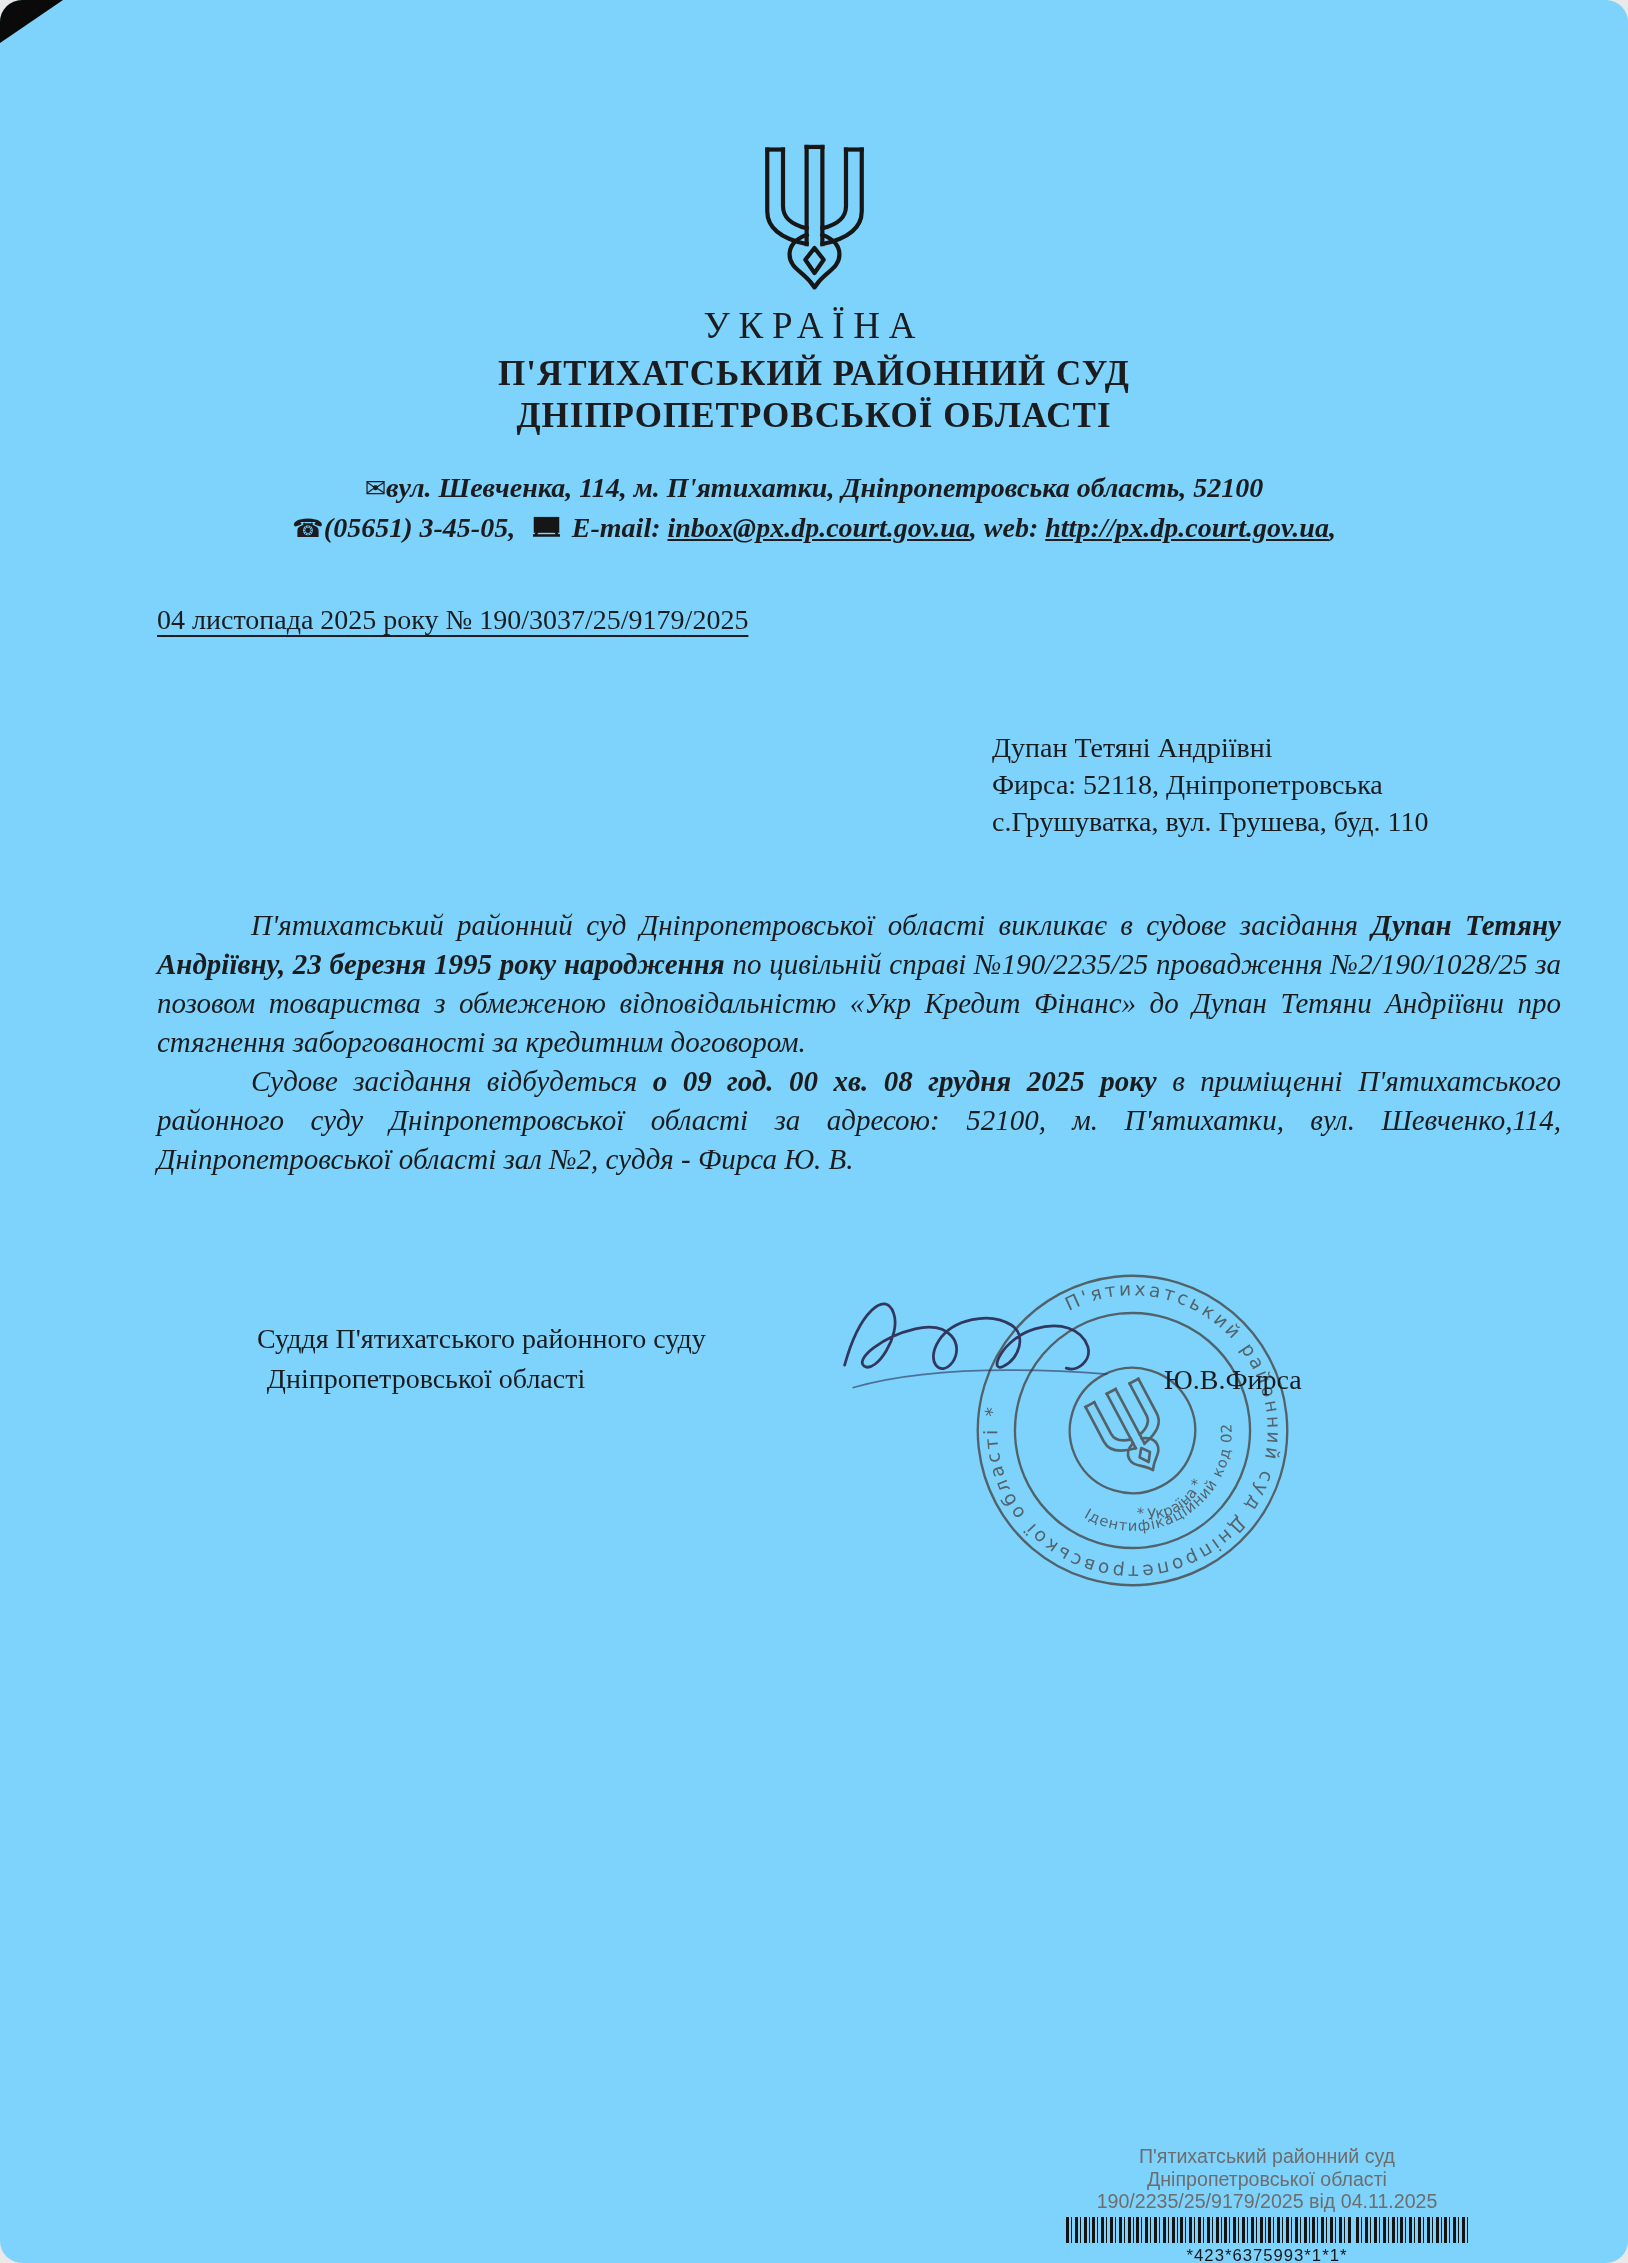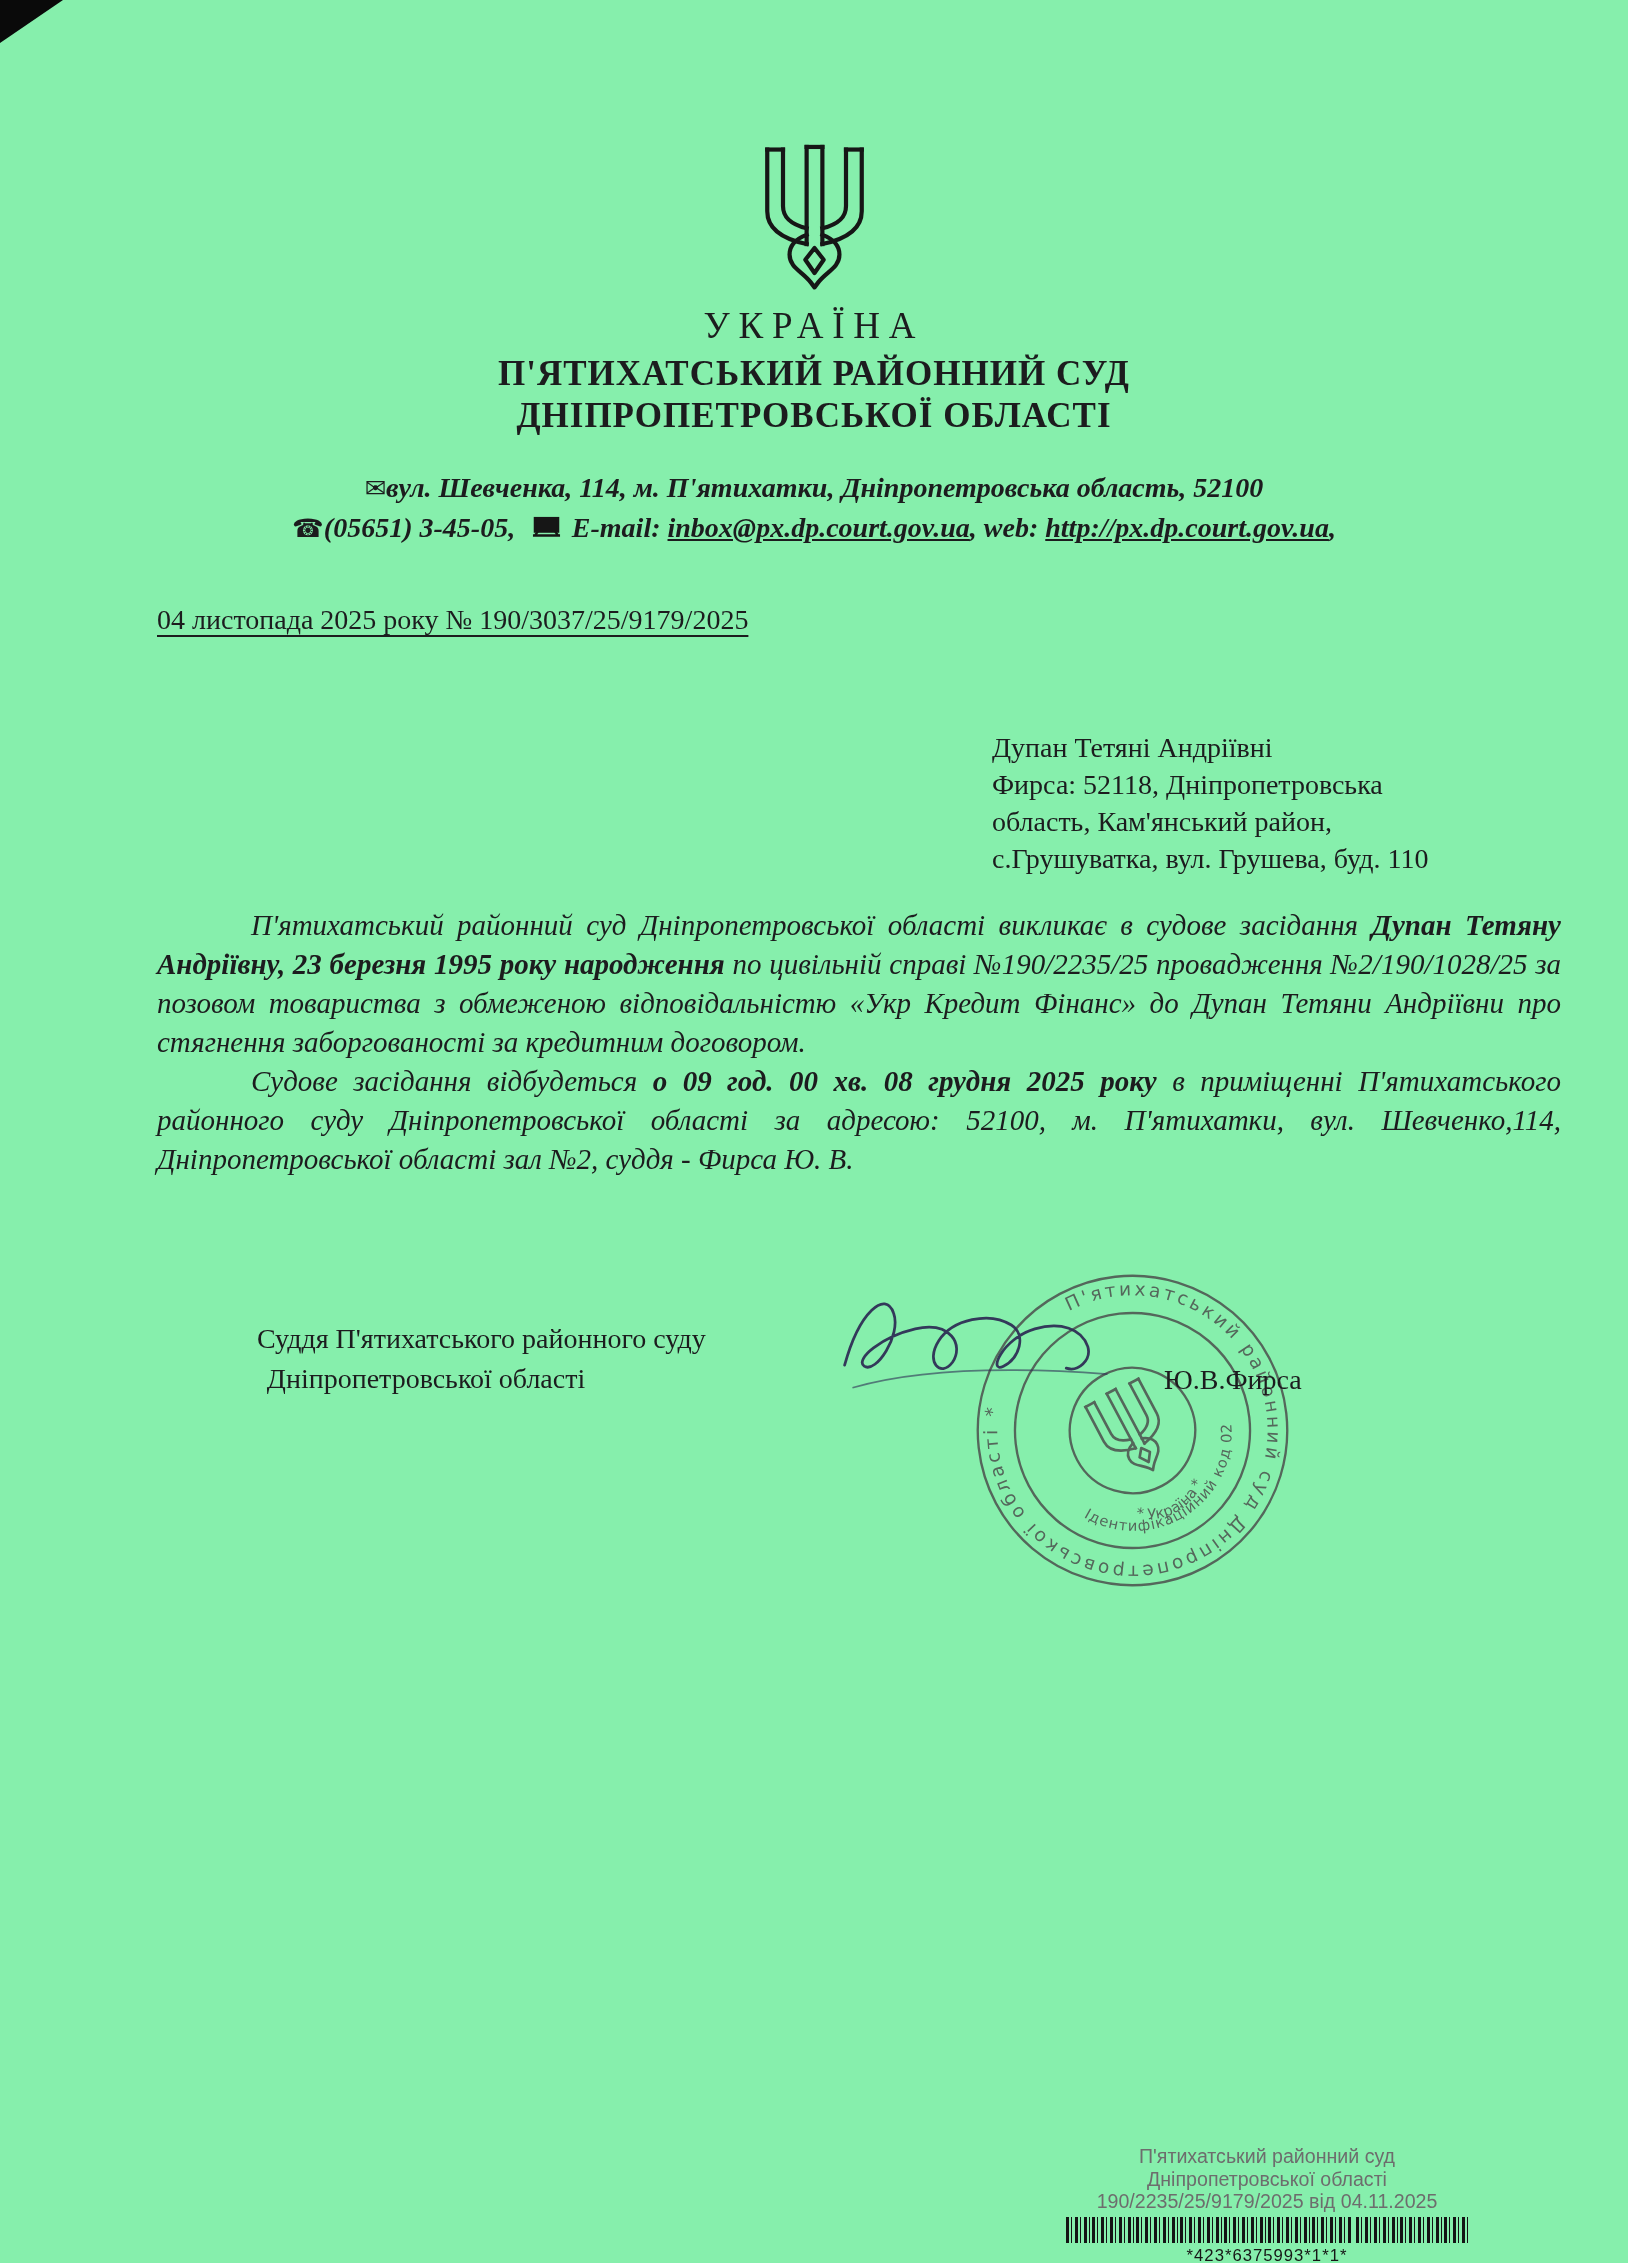--- a/index.html
+++ b/index.html
@@ -1,20 +1,21 @@
 <!DOCTYPE html>
 <html><head>
 <meta charset="utf-8">
 <style>
   * { margin:0; padding:0; box-sizing:border-box; }
   html, body { background:#e9e9e9; }
   .page {
     position:relative; width:1628px; height:2263px; margin:0 auto;
-    background:#86efac; color:#1c1c1e; overflow:hidden;
+    background:#7dd3fc; color:#1c1c1e; overflow:hidden;
     font-family:"Liberation Serif","DejaVu Serif",serif;
+    border-radius:22px;
   }
   
   .scan-artifact { position:absolute; top:0; left:0; width:0; height:0;
     border-top:43px solid #0a0a0a; border-right:63px solid transparent; }
 
   
   .letterhead { position:absolute; top:143px; left:0; width:100%; text-align:center; }
   .emblem-svg { display:inline-block; color:#161616; }
   .country { margin-top:9.8px; font-size:37px; letter-spacing:8.8px; }
   .court-name { font-size:35px; font-weight:bold; letter-spacing:1px; line-height:42px; }
@@ -109,21 +110,20 @@
     </div>
   </header>
 
   <div class="ref-line">
     <span class="u">04 листопада 2025 року № 190/3037/25/9179/2025</span>
   </div>
 
   <div class="recipient">
       <div>Дупан Тетяні Андріївні</div>
       <div>Фирса:  52118, Дніпропетровська</div>
-      <div>область, Кам'янський район,</div>
       <div>с.Грушуватка, вул. Грушева, буд. 110</div>
     </div>
 
   <section class="body-text">
       <div><span>П'ятихатський районний суд Дніпропетровської області викликає в судове засідання </span><span class="b">Дупан Тетяну Андріївну, 23 березня 1995 року народження</span><span> по цивільній справі №190/2235/25 провадження №2/190/1028/25 за позовом товариства з обмеженою відповідальністю «Укр Кредит Фінанс» до Дупан Тетяни Андріївни про стягнення заборгованості за кредитним договором.</span></div>
       <div><span>Судове засідання відбудеться </span><span class="b">о 09 год. 00 хв.  08  грудня 2025 року</span><span> в приміщенні П'ятихатського районного суду Дніпропетровської області за адресою: 52100, м. П'ятихатки, вул. Шевченко,114, Дніпропетровської області зал №2, суддя - Фирса Ю. В.</span></div>
     </section>
 
   <div class="sig-block">
     <div>Суддя П'ятихатського районного суду</div>

